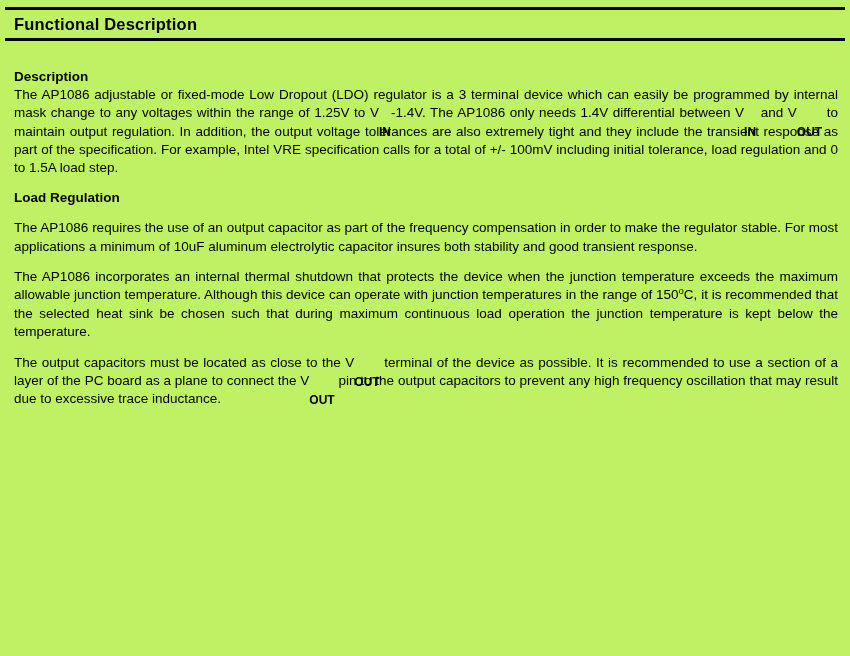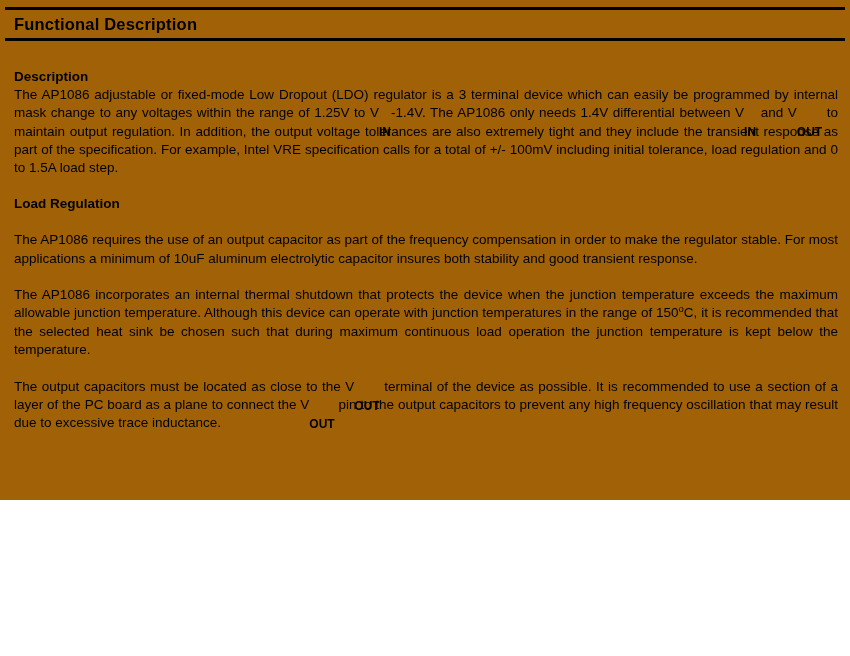--- a/index.html
+++ b/index.html
@@ -2,23 +2,23 @@
 <html><head>
 <meta charset="utf-8">
 <style>
   html, body {
     margin: 0;
     padding: 0;
     background: #ffffff;
   }
   .page {
     width: 850px;
-    height: 500px;
+    height: 656px;
     box-sizing: border-box;
-    background: #a16207;
+    background: #bef264;
     color: #000000;
     font-family: "Liberation Sans", sans-serif;
     font-size: 13.5px;
     line-height: 18.2px;
     overflow: hidden;
   }
   .doc-header {
     margin: 7px 5px 0 5px;
     border-top: 3px solid #000000;
     border-bottom: 3px solid #000000;
@@ -27,21 +27,21 @@
   .doc-title {
     font-size: 16.5px;
     font-weight: bold;
     line-height: 24px;
     letter-spacing: 0.2px;
   }
   .content {
     padding: 27px 12px 0 14px;
   }
   .section {
-    margin-top: 18px;
+    margin-top: 12px;
   }
   .section:first-child {
     margin-top: 0;
   }
   .section-heading {
     font-weight: bold;
     font-size: 13.5px;
     line-height: 18.2px;
   }
   .para {

